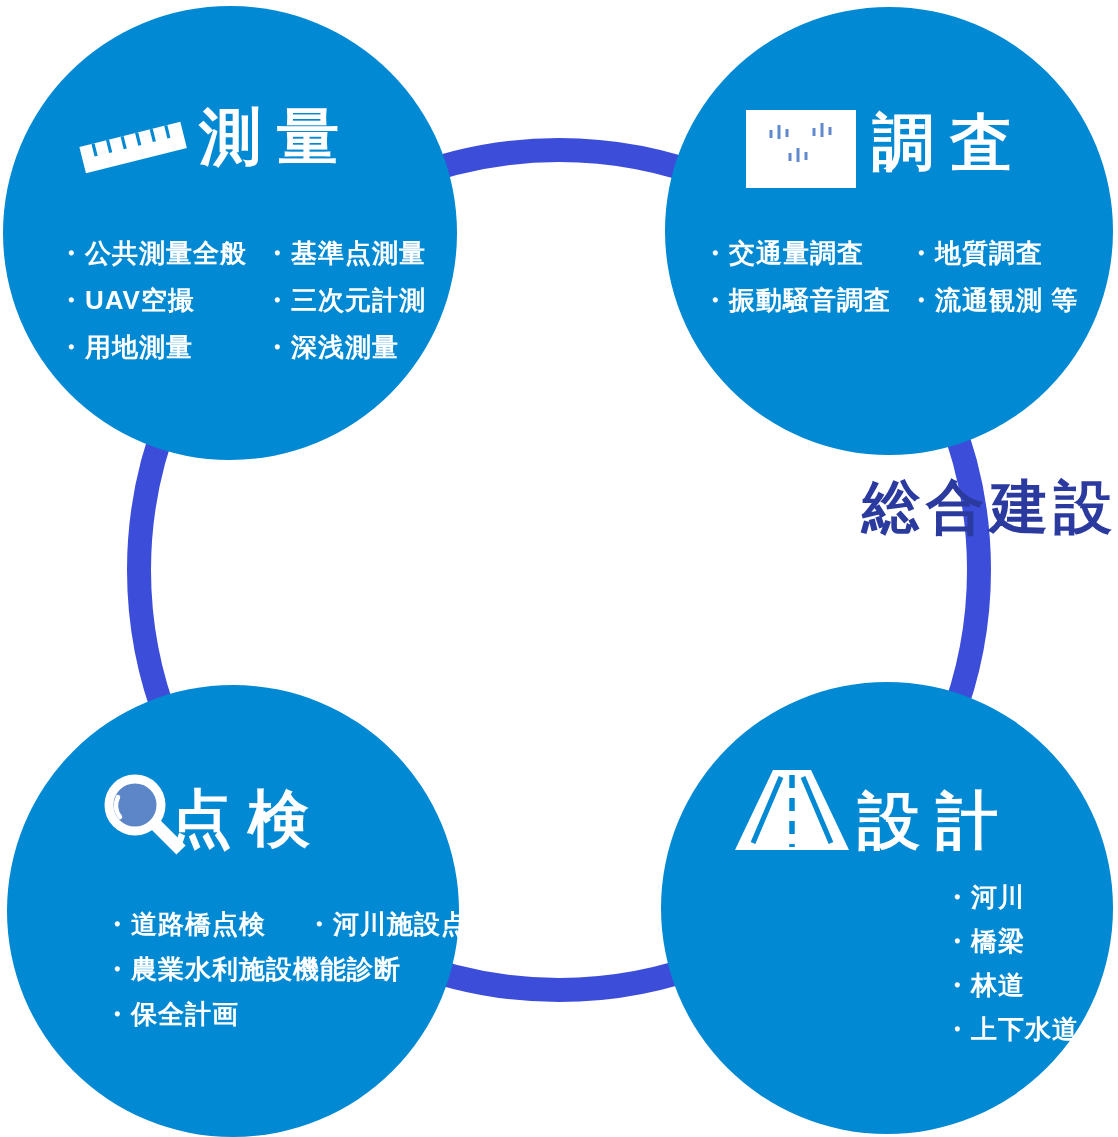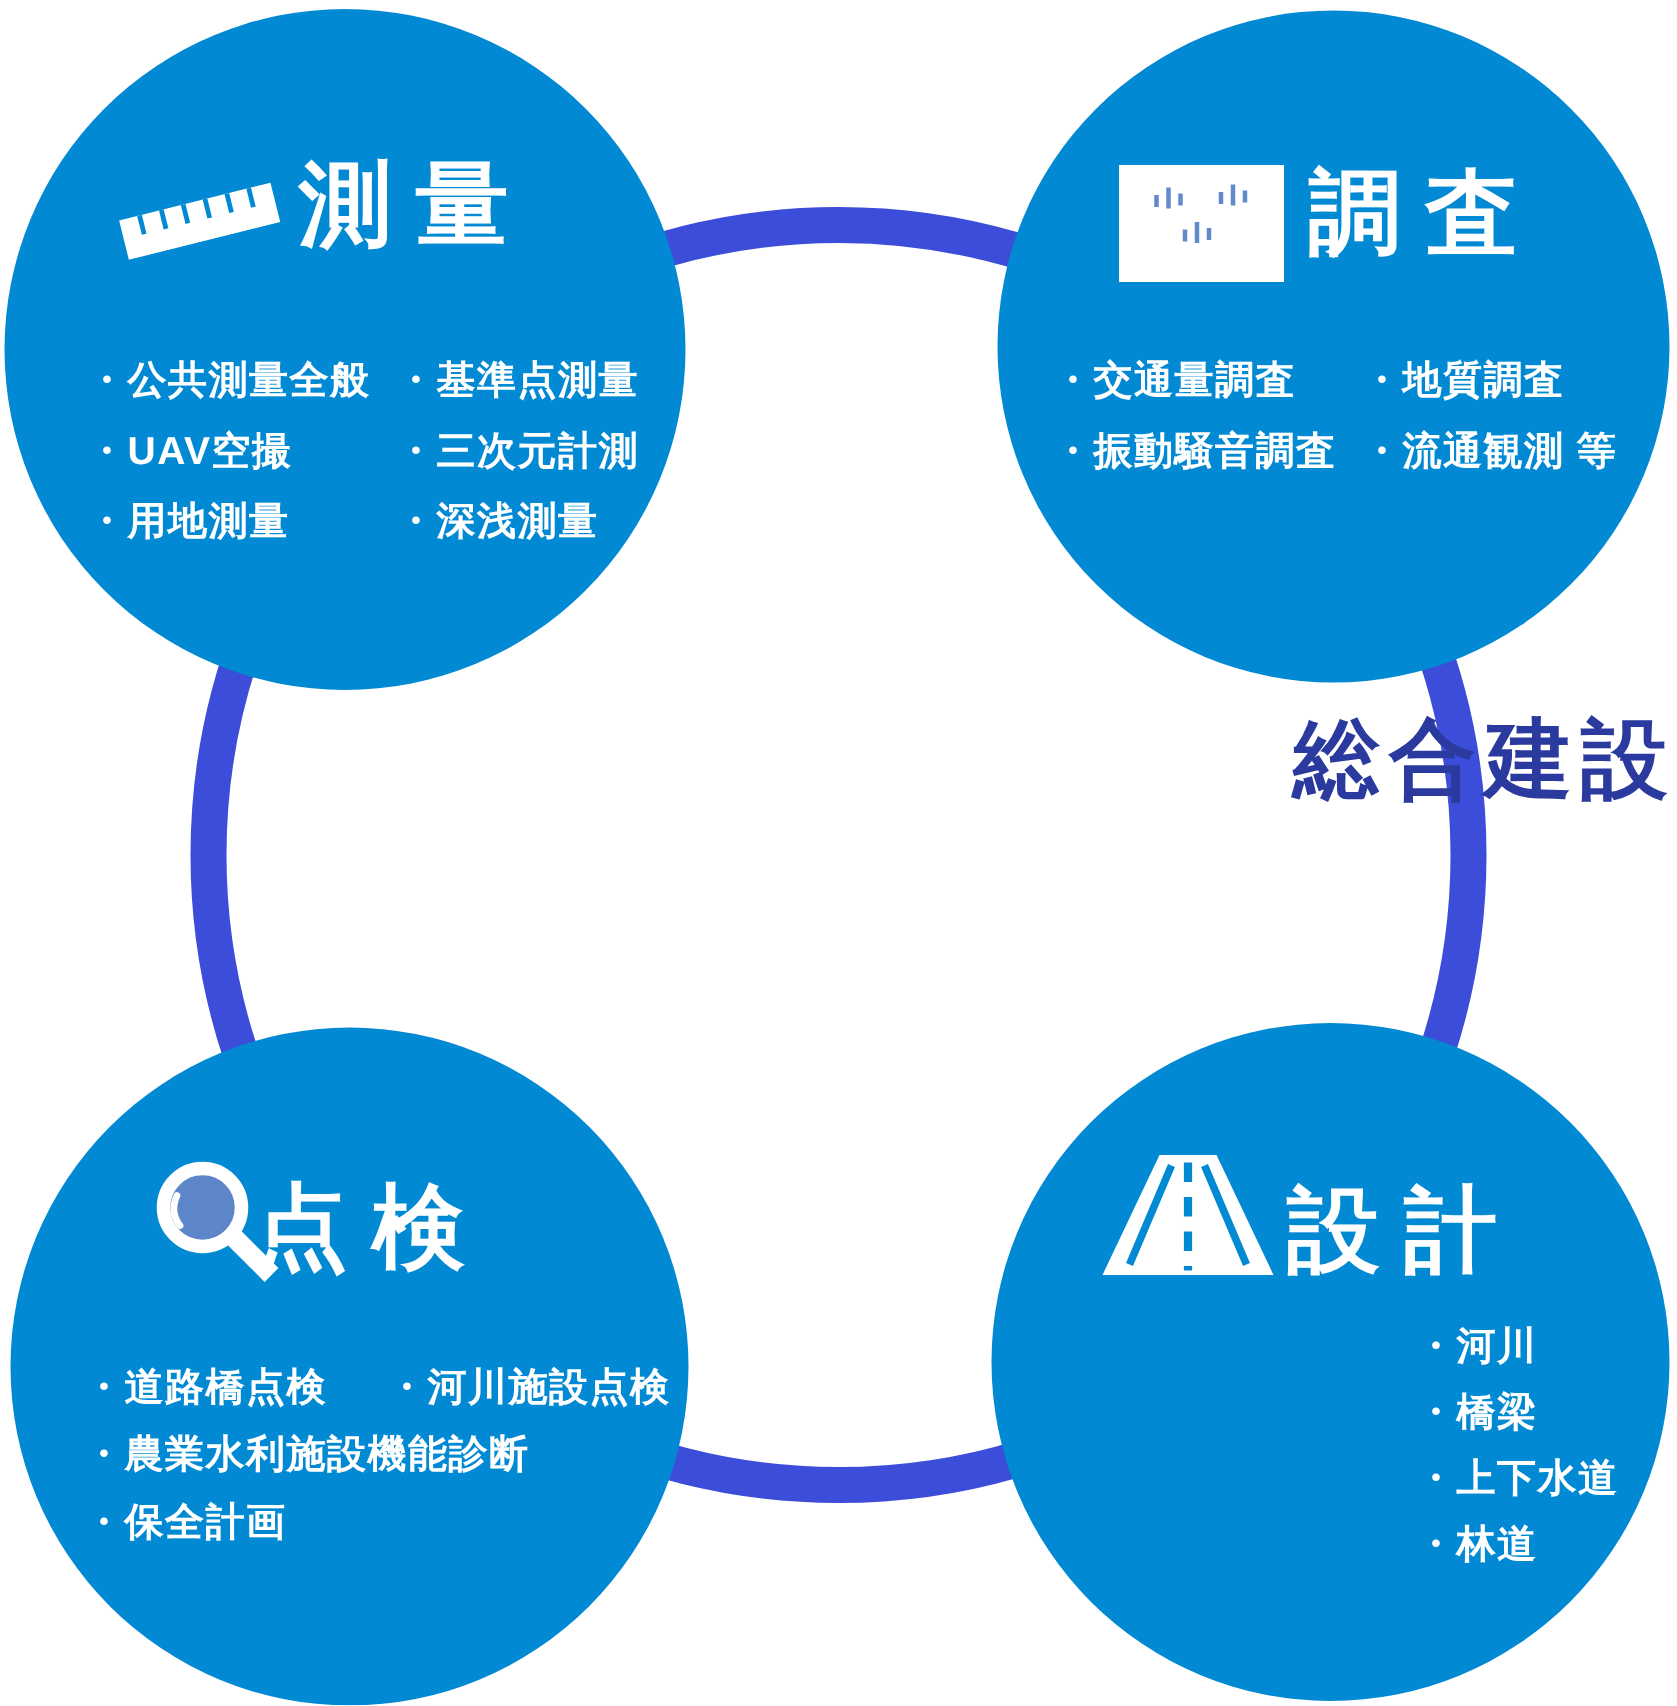--- a/index.html
+++ b/index.html
@@ -41,21 +41,21 @@
   .i-map{left:746px;top:110px;}
   .i-magnifier{left:96px;top:772px;}
   .i-road{left:733px;top:766px;}
   
   .col{
     position:absolute;color:#ffffff;
     font-size:26px;letter-spacing:1px;white-space:nowrap;
   }
   .col .li{display:flex;align-items:center;}
   .rows47 .li{height:47px;}
-  .rows45 .li{height:45px;}
+  .rows45 .li{height:45px;margin-left:48px;}
   .rows44 .li{height:44px;}
   .col-s1{left:58px;top:230px;}
   .col-s2{left:264px;top:230px;}
   .col-r1{left:702px;top:230px;}
   .col-r2{left:908px;top:230px;}
   .col-i1{left:56px;top:902px;}
   .col-i2{left:258px;top:902px;}
   .col-d1{left:754px;top:875px;}
   .col-d2{left:944px;top:875px;}
   
@@ -149,17 +149,17 @@
   <svg class="icon i-road" width="118" height="88" viewBox="0 0 118 88">
     <polygon points="40,4 78,4 116,84 2,84" fill="#ffffff"></polygon>
     <line x1="48" y1="11" x2="20" y2="77" stroke="#0289d3" stroke-width="5"></line>
     <line x1="70" y1="11" x2="98" y2="77" stroke="#0289d3" stroke-width="5"></line>
     <line x1="59" y1="9" x2="59" y2="81" stroke="#0289d3" stroke-width="5.5" stroke-dasharray="13 10"></line>
   </svg>
   <div class="heading h-design">設計</div>
   <div class="col col-d2 rows44">
     <div class="li">・河川</div>
     <div class="li">・橋梁</div>
+    <div class="li">・林道</div>
     <div class="li">・上下水道</div>
-    <div class="li">・林道</div>
   </div>
 
 </div>
 
 </body></html>

